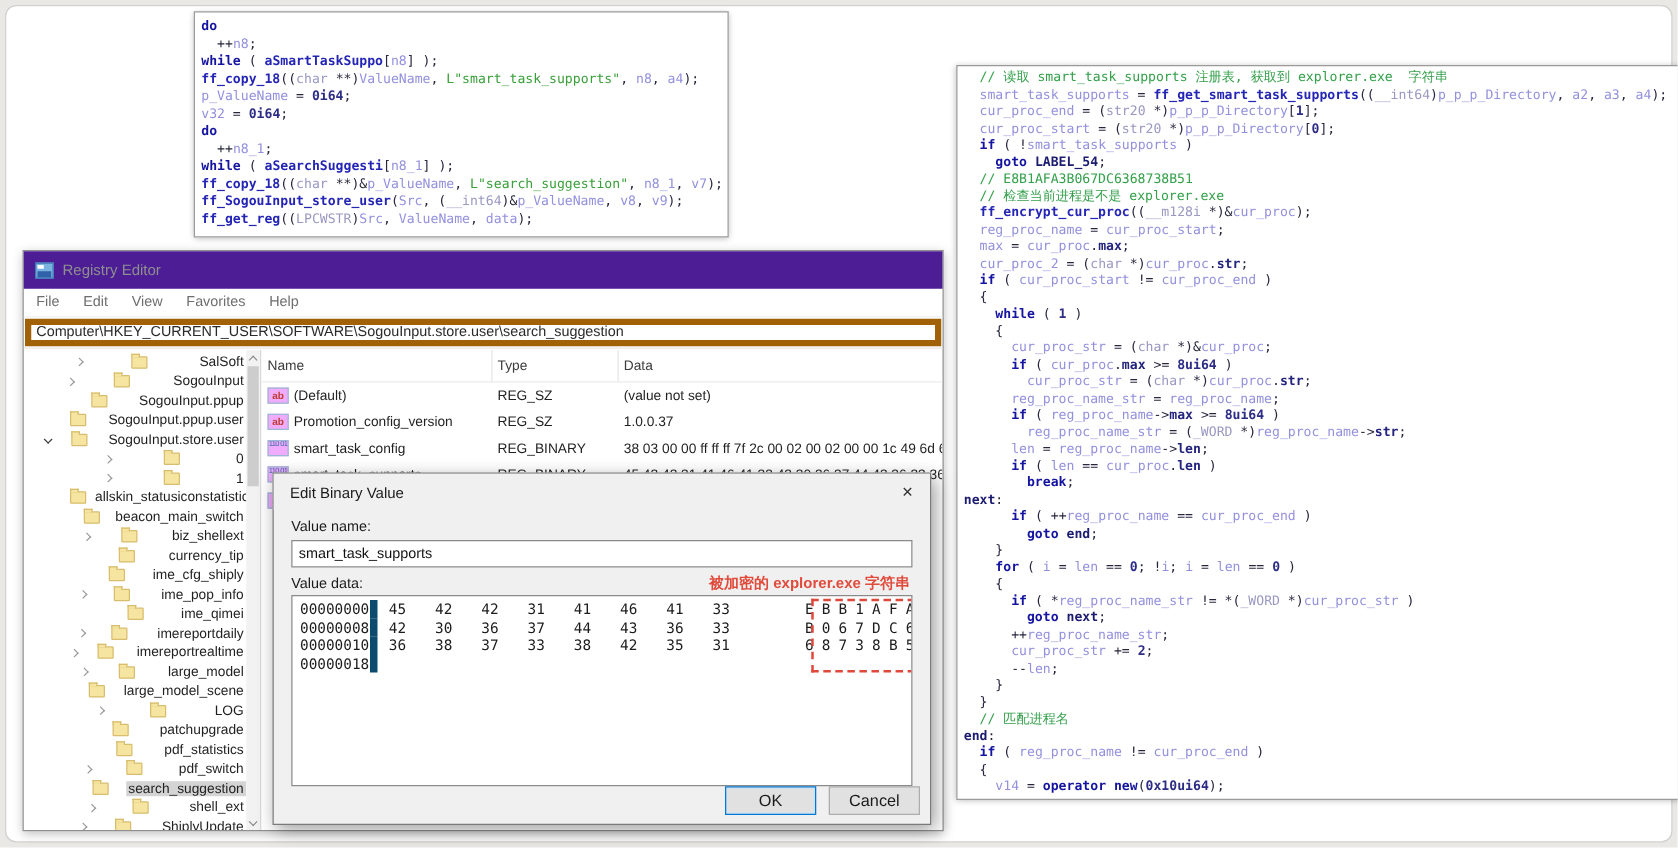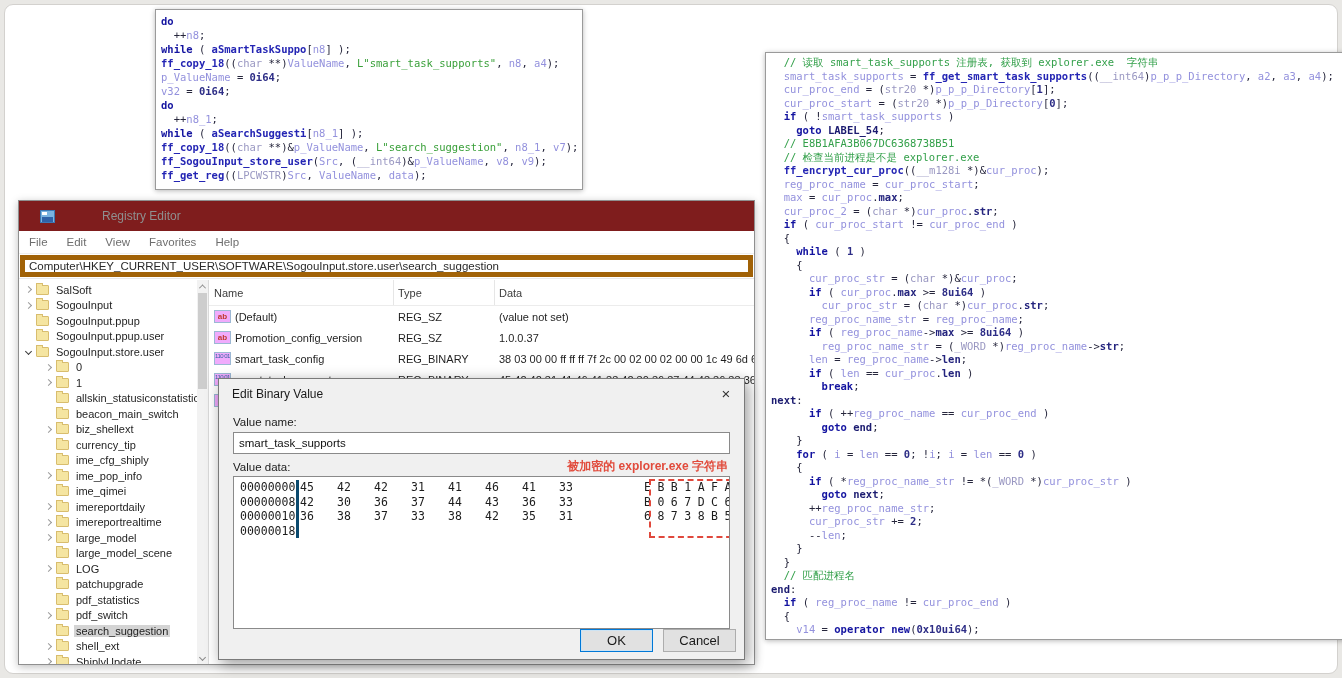--- a/index.html
+++ b/index.html
@@ -23,34 +23,34 @@
   .tk-mem { color:#24247e; font-weight:bold; }
   .tk-num { color:#2d2d86; font-weight:bold; }
   .tk-str { color:#3aa03a; }
   .tk-cmt { color:#33a04a; }
   .tk-lbl { color:#1b1b70; font-weight:bold; }
   .tk-pn  { color:#26263c; }
 
   
   #regedit { position:absolute; left:18px; top:200px; width:737px; height:465px; background:#fff;
              border:1px solid #8f8f8f; box-shadow:0 2px 8px rgba(0,0,0,.25); }
-  #reg-titlebar { height:30px; display:flex; align-items:center; padding-left:21px; background:#7f1d1d;gap:40px; }
+  #reg-titlebar { height:30px; display:flex; align-items:center; padding-left:9px; background:#4c1d95; }
   #reg-title { color:#8f8f8f; font-size:12px; margin-left:7px; }
   .regicon { width:15px; height:13px; position:relative; background:#7ab3e0; border:1px solid #3c78b4; }
   .regicon::before { content:""; position:absolute; left:1px; top:1px; width:5px; height:3px; background:#fff; }
   .regicon::after  { content:""; position:absolute; left:1px; top:6px; width:11px; height:5px; background:#2f62a8; }
   #reg-menubar { height:23px; display:flex; align-items:center; gap:19px; padding-left:10px;
                  border-bottom:1px solid #f0f0f0; }
   .menu-item { color:#6e6e6e; font-size:11.5px; }
   #reg-addressbar { height:25px; padding:1px 1px; border-bottom:1px solid #e8e8e8; }
   #reg-address-input { height:22px; border:5px solid #a16207; display:flex; align-items:center;
                        padding-left:4px; font-size:11.5px; color:#2a2a2a; }
   #reg-body { position:absolute; left:0; top:79px; right:0; bottom:0; display:flex; overflow:hidden; }
   #reg-tree { width:178px; overflow:hidden; padding-top:2px; }
-  .tree-row { height:15.5px; display:flex; align-items:center; font-size:11px; color:#1f1f1f; white-space:nowrap; }
+  .tree-row { height:15.5px; display:flex; align-items:center; font-size:11px; color:#1f1f1f; white-space:nowrap;justify-content:space-between; }
   .tree-row .chev { width:5px; height:5px; border-right:1.3px solid #9a9a9a; border-bottom:1.3px solid #9a9a9a;
                     flex:none; margin-right:5px; }
   .chev.right { transform:rotate(-45deg); }
   .chev.down  { transform:rotate(45deg); border-color:#3d3d3d; }
   .chev.none  { border:none; }
   .folder { width:13px; height:10px; flex:none; background:#f5e5a1; border:1px solid #d8bd6e; border-radius:1px;
             position:relative; margin-right:5px; }
   .folder::before { content:""; position:absolute; left:-1px; top:-3px; width:5px; height:2px;
                     background:#f5e5a1; border:1px solid #d8bd6e; border-bottom:none; }
   .tree-label { padding:0 2px; }
@@ -86,21 +86,21 @@
   #lbl-value-name { top:37px; }
   #value-name-box { position:absolute; left:14px; right:14px; top:53px; height:22px; background:#fff;
                     border:1px solid #8a8a8a; font-size:11.5px; color:#111; display:flex; align-items:center; padding-left:5px; }
   #lbl-value-data { top:82px; }
   #annotation { position:absolute; right:16px; top:79px; font-size:12px; font-weight:bold; color:#e14b3c; }
   #hex-box { position:absolute; left:14px; right:14px; top:97px; height:153px; background:#fff;
              border:1px solid #8a8a8a; font-family:"DejaVu Sans Mono", monospace; font-size:11.5px; color:#1c1c1c;
              padding-top:3px; overflow:hidden; }
   .hex-row { display:flex; height:14.5px; line-height:14.5px; }
   .hex-offset { width:62px; flex:none; padding-left:6px; }
-  .hex-bytes { width:300px; flex:none; border-left:3px solid #0c4a6e; padding-left:9px; display:flex;justify-content:flex-end; }
+  .hex-bytes { width:300px; flex:none; border-left:6px solid #0c4a6e; padding-left:9px; display:flex; }
   .hex-byte { width:37px; flex:none; }
   .hex-ascii { width:120px; flex:none; margin-left:48px; letter-spacing:6.5px; }
   #hex-redbox { position:absolute; left:415px; top:2px; width:112px; height:59px;
                 border:2px dashed #e0483c; pointer-events:none; }
   #dlg-buttons { position:absolute; right:8px; bottom:7px; display:flex; gap:10px; }
   .dlg-btn { width:73px; height:23px; background:#e1e1e1; border:1px solid #adadad; font-size:13px;
              color:#1a1a1a; display:flex; align-items:center; justify-content:center; }
   .dlg-btn.focused { border:1px solid #0078d7; box-shadow:inset 0 0 0 1px #cde3f3; }
 </style>
 </head>

